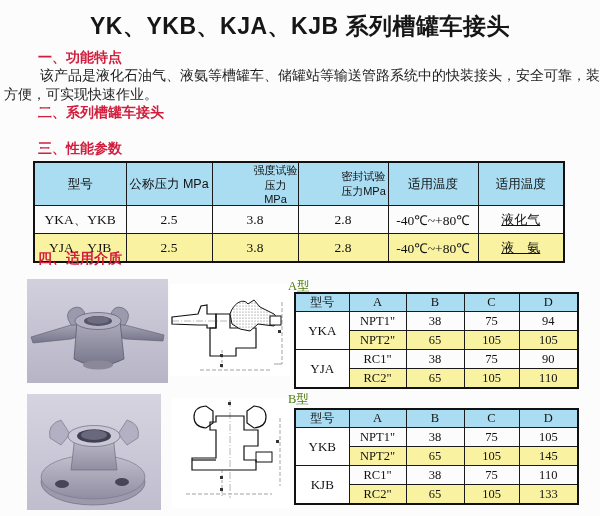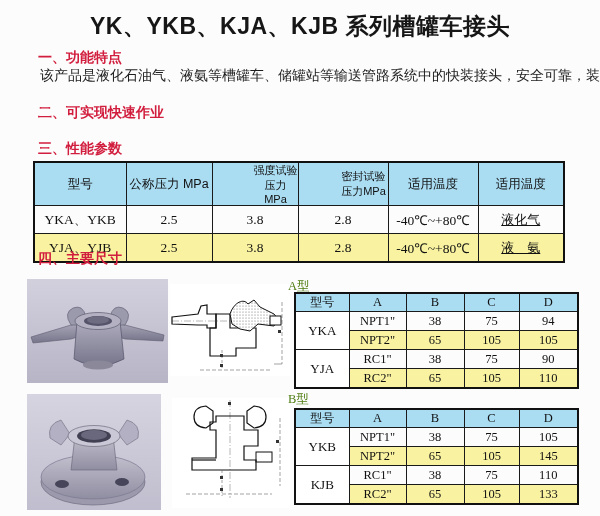--- a/index.html
+++ b/index.html
@@ -40,22 +40,23 @@
 </style>
 </head>
 <body>
 
 <div id="page">
 
   <div class="title">YK、YKB、KJA、KJB 系列槽罐车接头</div>
 
   <div class="sec-head" style="top:49px;">一、功能特点</div>
   <div class="body-text" style="left:40px;top:67px;">该产品是液化石油气、液氨等槽罐车、储罐站等输送管路系统中的快装接头，安全可靠，装卸</div>
-
-  <div class="sec-head" style="top:104px;">二、可实现快速作业</div>
+  <div class="body-text" style="left:4px;top:86px;">方便，可实现快速作业。</div>
+
+  <div class="sec-head" style="top:104px;">二、系列槽罐车接头</div>
 
   <div class="sec-head" style="top:140px;">三、性能参数</div>
 
   <table class="perf">
     <colgroup>
         <col style="width:92px">
         <col style="width:86px">
         <col style="width:86px">
         <col style="width:90px">
         <col style="width:90px">
@@ -82,21 +83,21 @@
       <td>YJA、YJB</td>
       <td>2.5</td>
       <td>3.8</td>
       <td>2.8</td>
       <td>-40℃~+80℃</td>
       <td class="cjk">液　氨</td>
     </tr>
   </tbody>
     </table>
 
-  <div class="sec-head" style="top:250px;">四、主要尺寸</div>
+  <div class="sec-head" style="top:250px;">四、适用介质</div>
 
   <div class="fig" style="left:27px;top:279px;">
     <svg width="141" height="104" viewBox="0 0 141 104">
       <defs>
         <linearGradient id="bgA" x1="0" y1="0" x2="0" y2="1">
           <stop offset="0" stop-color="#d3d0de"></stop>
             <stop offset="1" stop-color="#b7b4c6"></stop>
         </linearGradient>
         <linearGradient id="metal" x1="0" y1="0" x2="0" y2="1">
           <stop offset="0" stop-color="#aeacbd"></stop>

